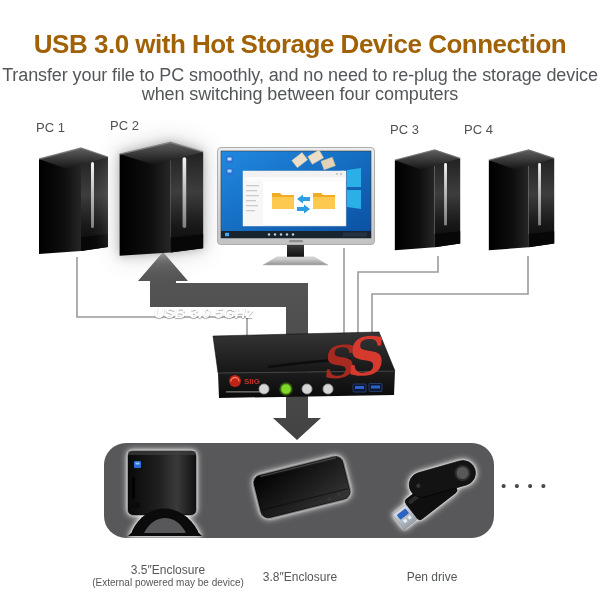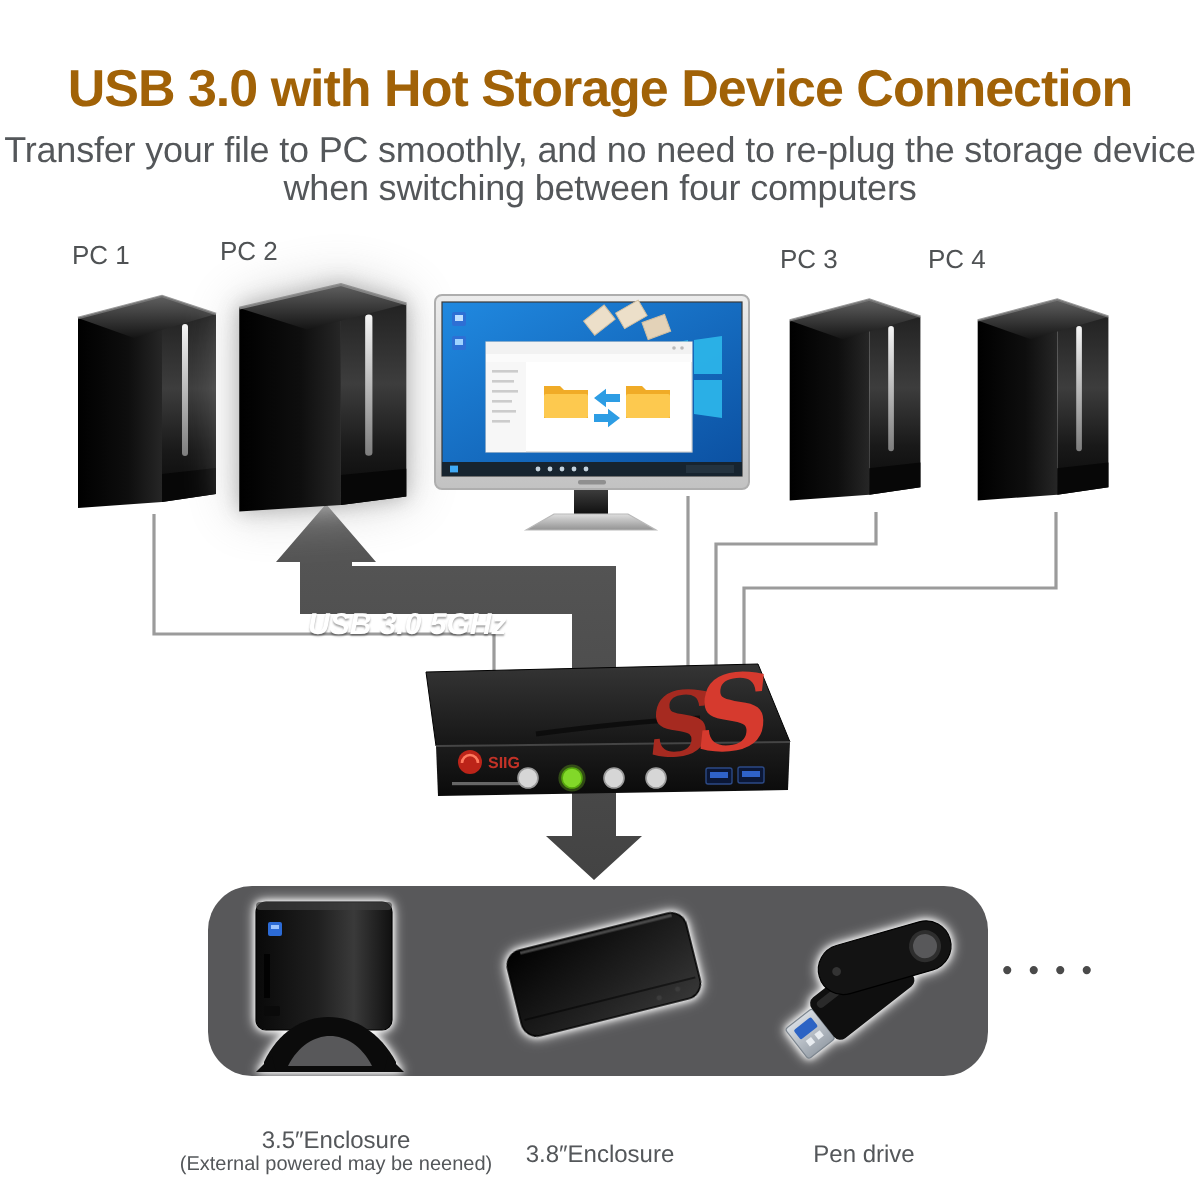--- a/index.html
+++ b/index.html
@@ -287,17 +287,17 @@
         <rect x="16" y="18" width="68" height="25" rx="12.5" fill="#131313" stroke="#000" stroke-width="0.6"></rect>
         <circle cx="71" cy="30.5" r="7" fill="#58585a" stroke="#2e2e2e" stroke-width="2"></circle>
         <circle cx="25" cy="30.5" r="2.2" fill="#333333"></circle>
       </g>
     </g>
   </svg>
 
   <div class="dots">••••</div>
 
   <div class="cap cap-35">3.5″Enclosure</div>
-  <div class="cap cap-35n">(External powered may be neened)</div>
+  <div class="cap cap-35n">(External powered may be device)</div>
   <div class="cap cap-25">3.8″Enclosure</div>
   <div class="cap cap-pen">Pen drive</div>
 
 </div>
 
 </body></html>

